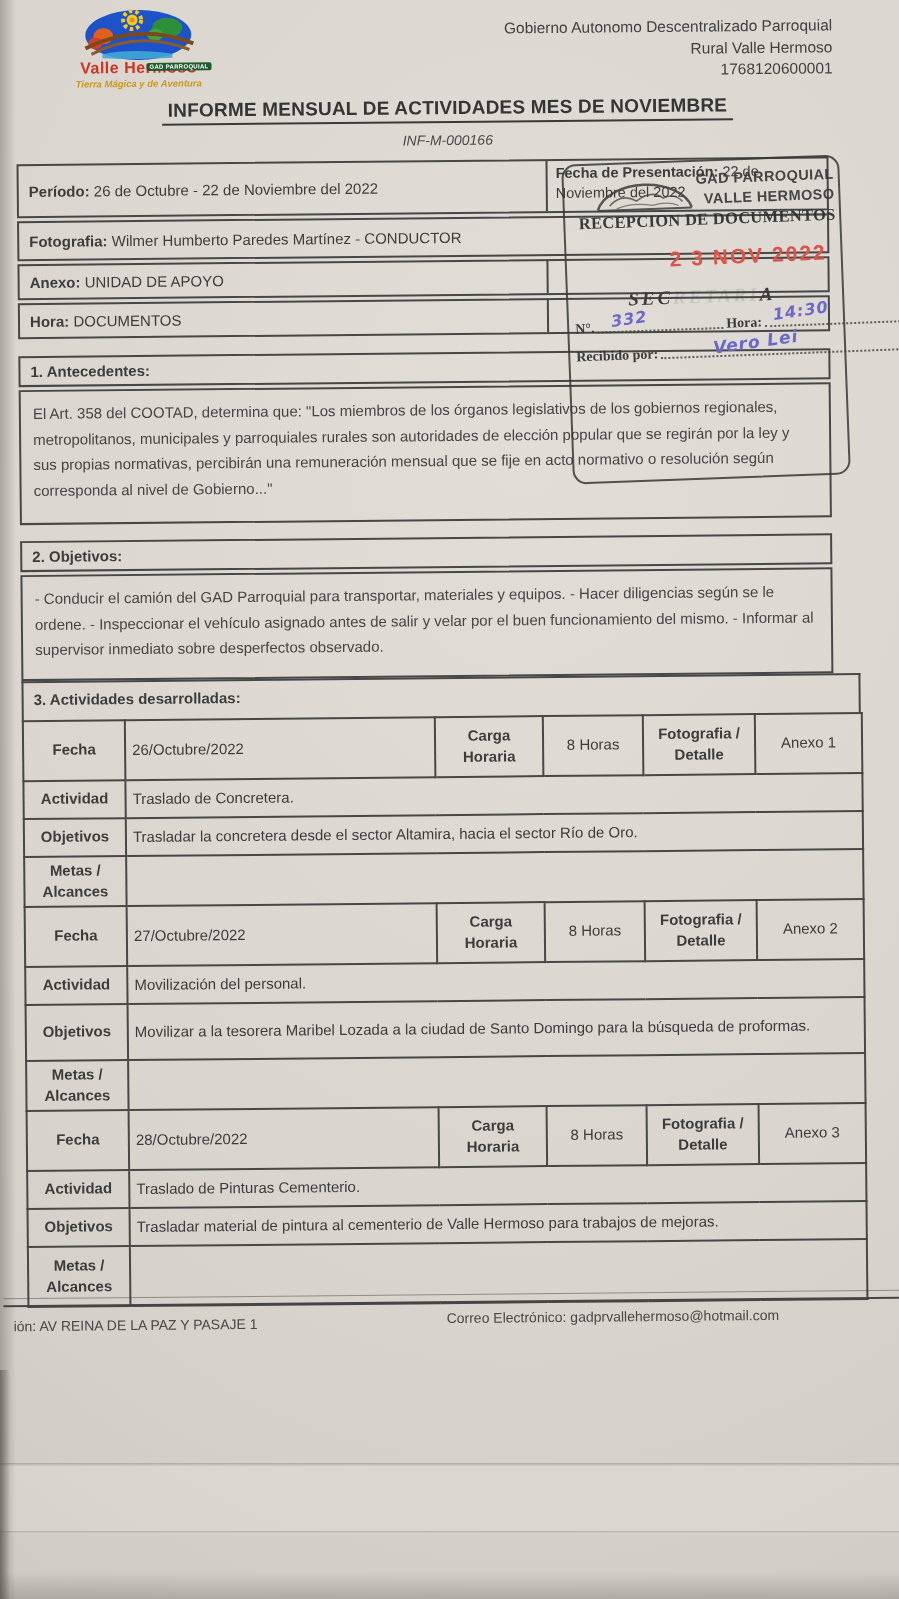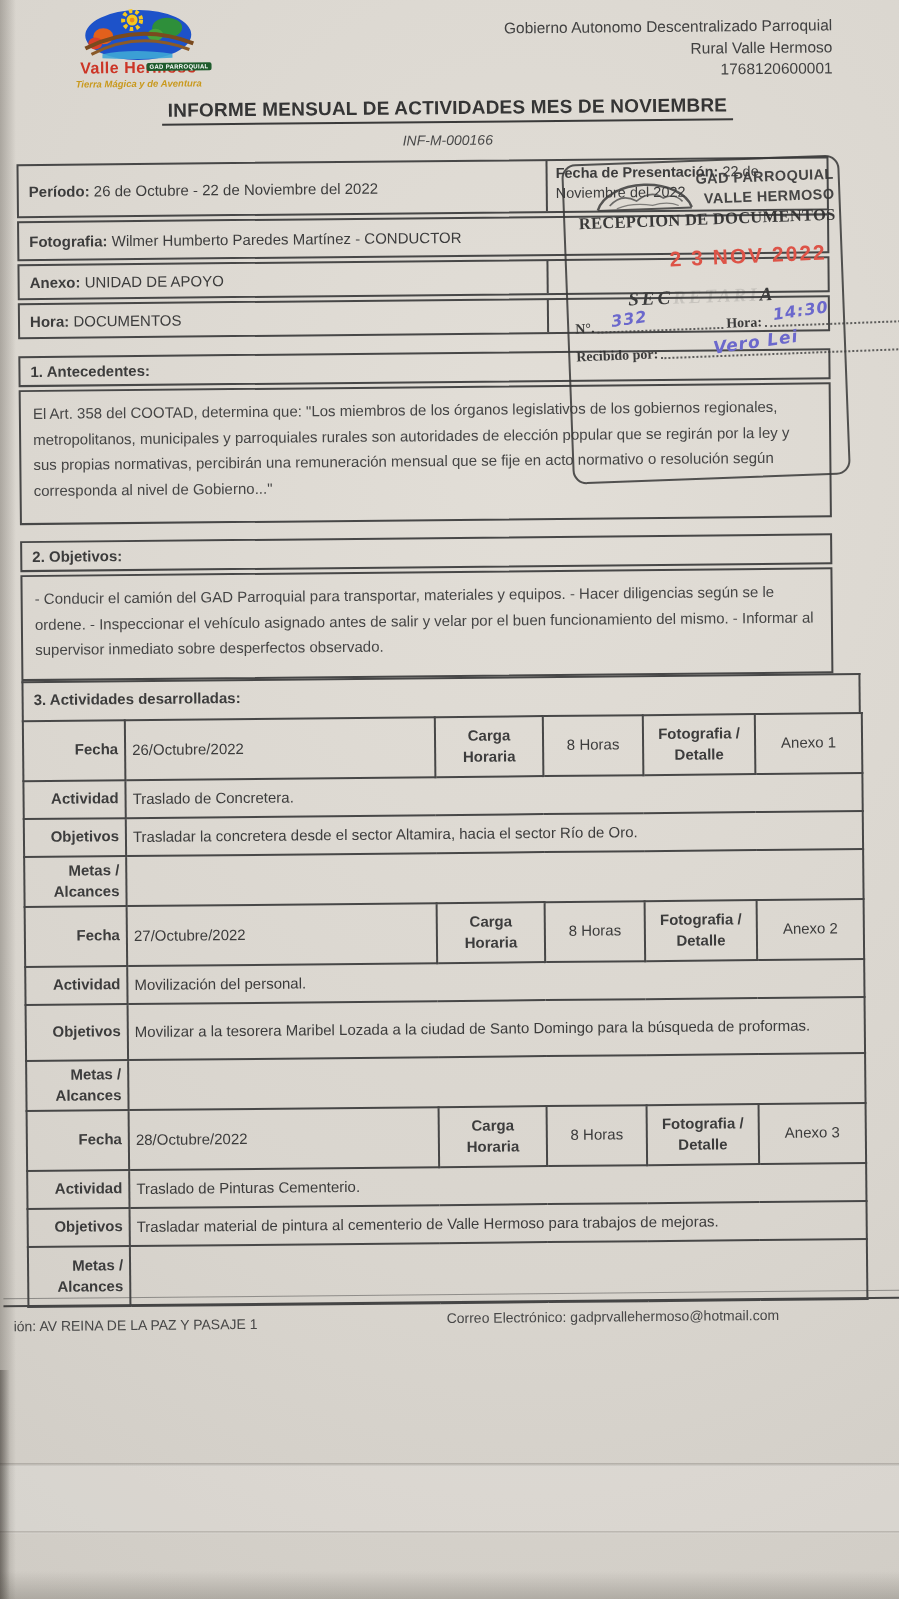--- a/index.html
+++ b/index.html
@@ -80,21 +80,21 @@
   .sec-body{border:2px solid #474747;margin-top:3px;padding:9px 14px 20px 12px;
         font-size:15px;line-height:1.7;color:#454545;}
   .m1{margin-top:17px;} .m2{margin-top:16px;} .m3{margin-top:26px;}
 
   
   .acts-wrap{margin:0 42px 0 18px;}
   .acts-head{border:2px solid #474747;border-bottom:none;padding:8px 10px 12px;font-size:15px;font-weight:bold;}
   table.acts{border-collapse:collapse;width:100%;table-layout:fixed;}
   table.acts td{border:2px solid #474747;font-size:15px;padding:3px 6px;
         vertical-align:middle;overflow:hidden;}
-  td.albl{font-weight:bold;text-align:right;line-height:1.35;}
+  td.albl{font-weight:bold;text-align:center;line-height:1.35;}
   td.aval{padding-left:9px;}
   td.cc{text-align:center;padding-left:3px;padding-right:3px;line-height:1.35;}
   tr.r-fecha{height:60px;} tr.r-act{height:38px;} tr.r-obj{height:38px;} tr.r-metas{height:50px;}
   td.just{text-align:justify;line-height:1.6;}
 
   
   .f-rule1{position:absolute;left:-6px;right:-8px;top:1294px;border-top:1.5px solid rgba(70,70,70,.5);}
   .f-rule2{position:absolute;left:-6px;right:-8px;top:1301px;border-top:2.5px solid #454545;}
   .f-addr{position:absolute;left:4px;top:1314px;font-size:14px;color:#474747;}
   .f-mail{position:absolute;left:437px;top:1310px;font-size:14px;color:#474747;}

